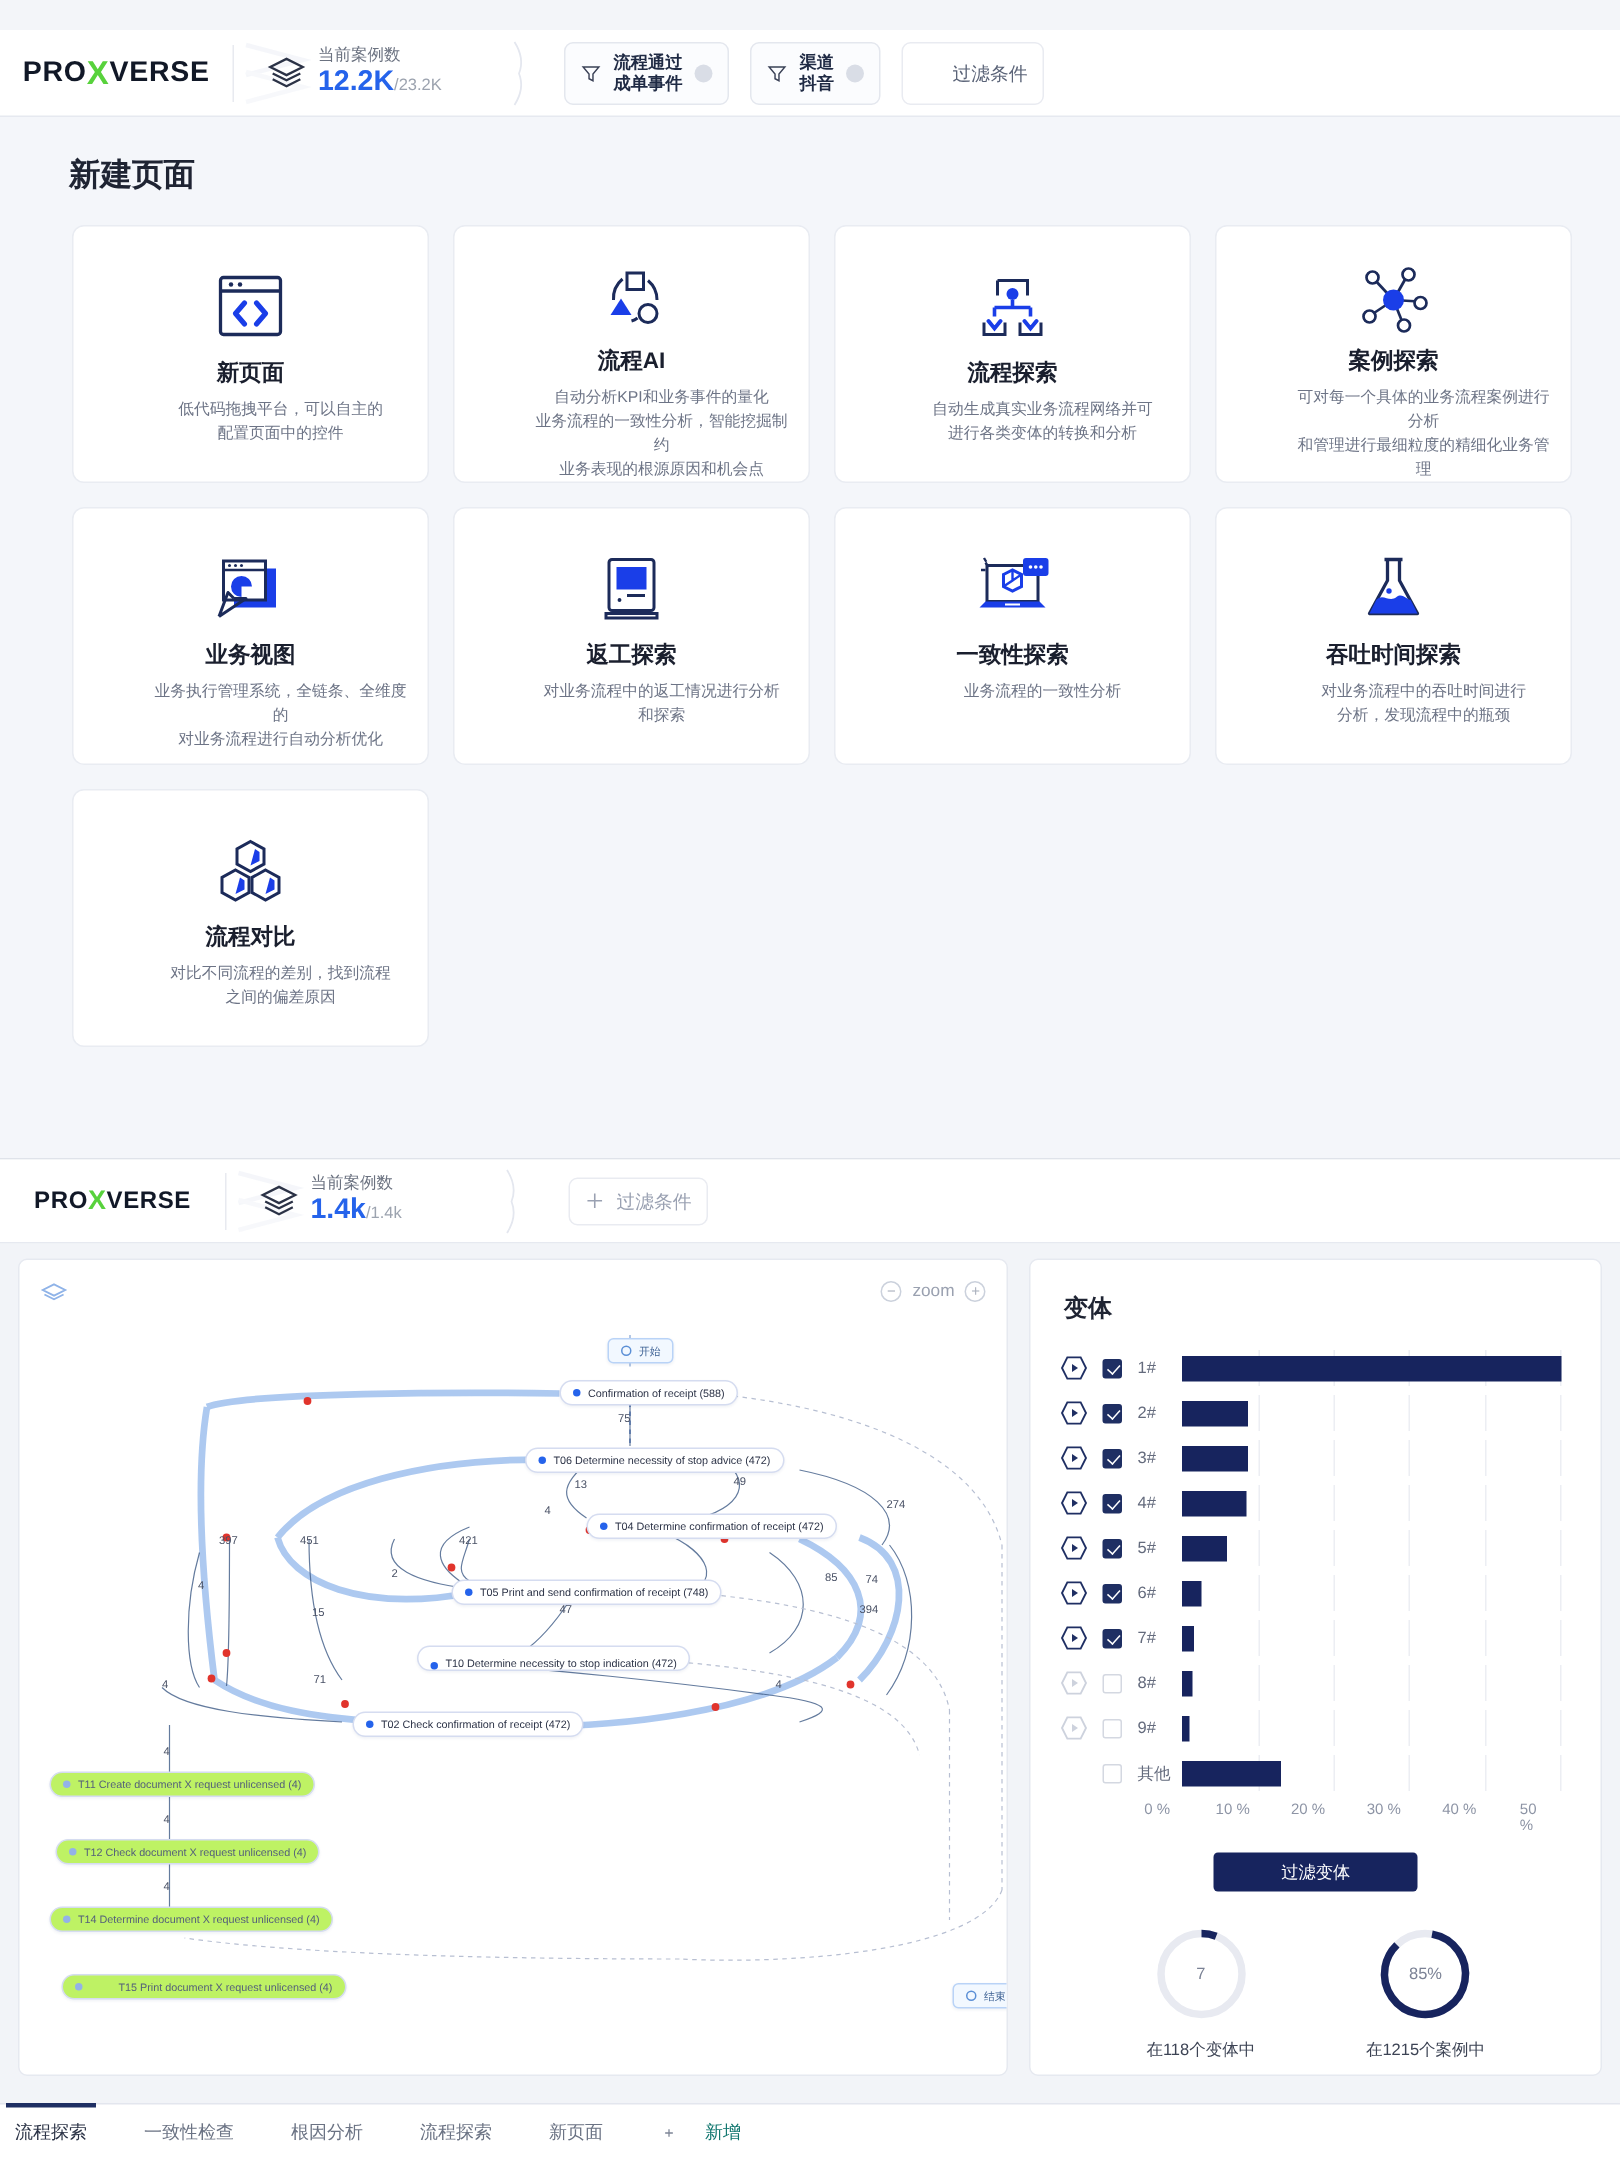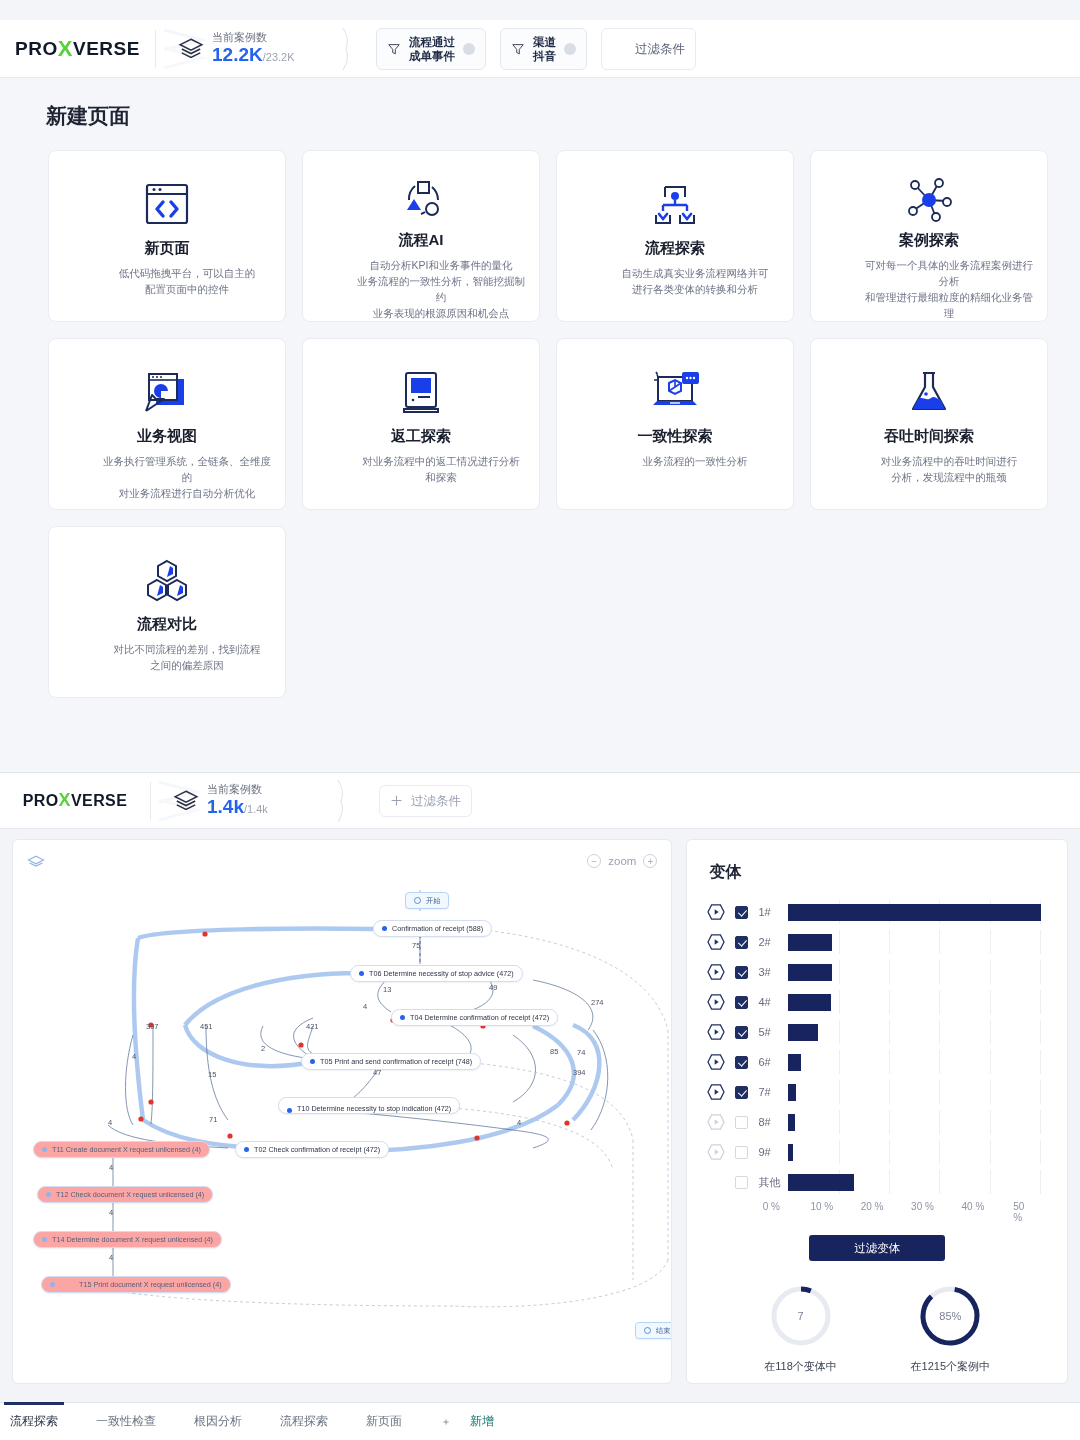--- a/index.html
+++ b/index.html
@@ -157,21 +157,21 @@
   .tab.add { color: #0f766e; display: flex; align-items: center; gap: 18px; }
 
   
   .node {
     position: absolute; display: flex; align-items: center; gap: 5px;
     background: #fff; border: 1px solid #d5dcf0; border-radius: 11px;
     height: 17px; padding: 0 8px; font-size: 7.2px; color: #2c3347; white-space: nowrap;
     box-shadow: 0 1px 2px rgba(30,50,120,.07);
   }
   .node .dot { width: 5px; height: 5px; border-radius: 50%; background: #2563eb; flex: none; }
-  .node.pale { background:#fca5a5; color:#54607a; }
+  .node.pale { background:#bef264; color:#54607a;margin-top:40px; }
   .node.pale .dot { background:#93b2e8; }
   .node.terminal { border-color:#b9d3f7; background:#f2f8ff; color:#3d6194; border-radius:4px; }
   .node.terminal .ring { width:7px; height:7px; border:1px solid #5b8fd6; border-radius:50%; flex:none; }
   .elab { position: absolute; font-size: 7.5px; color: #4a5266; }
 </style>
 </head>
 <body>
 
 <div class="page">
 

